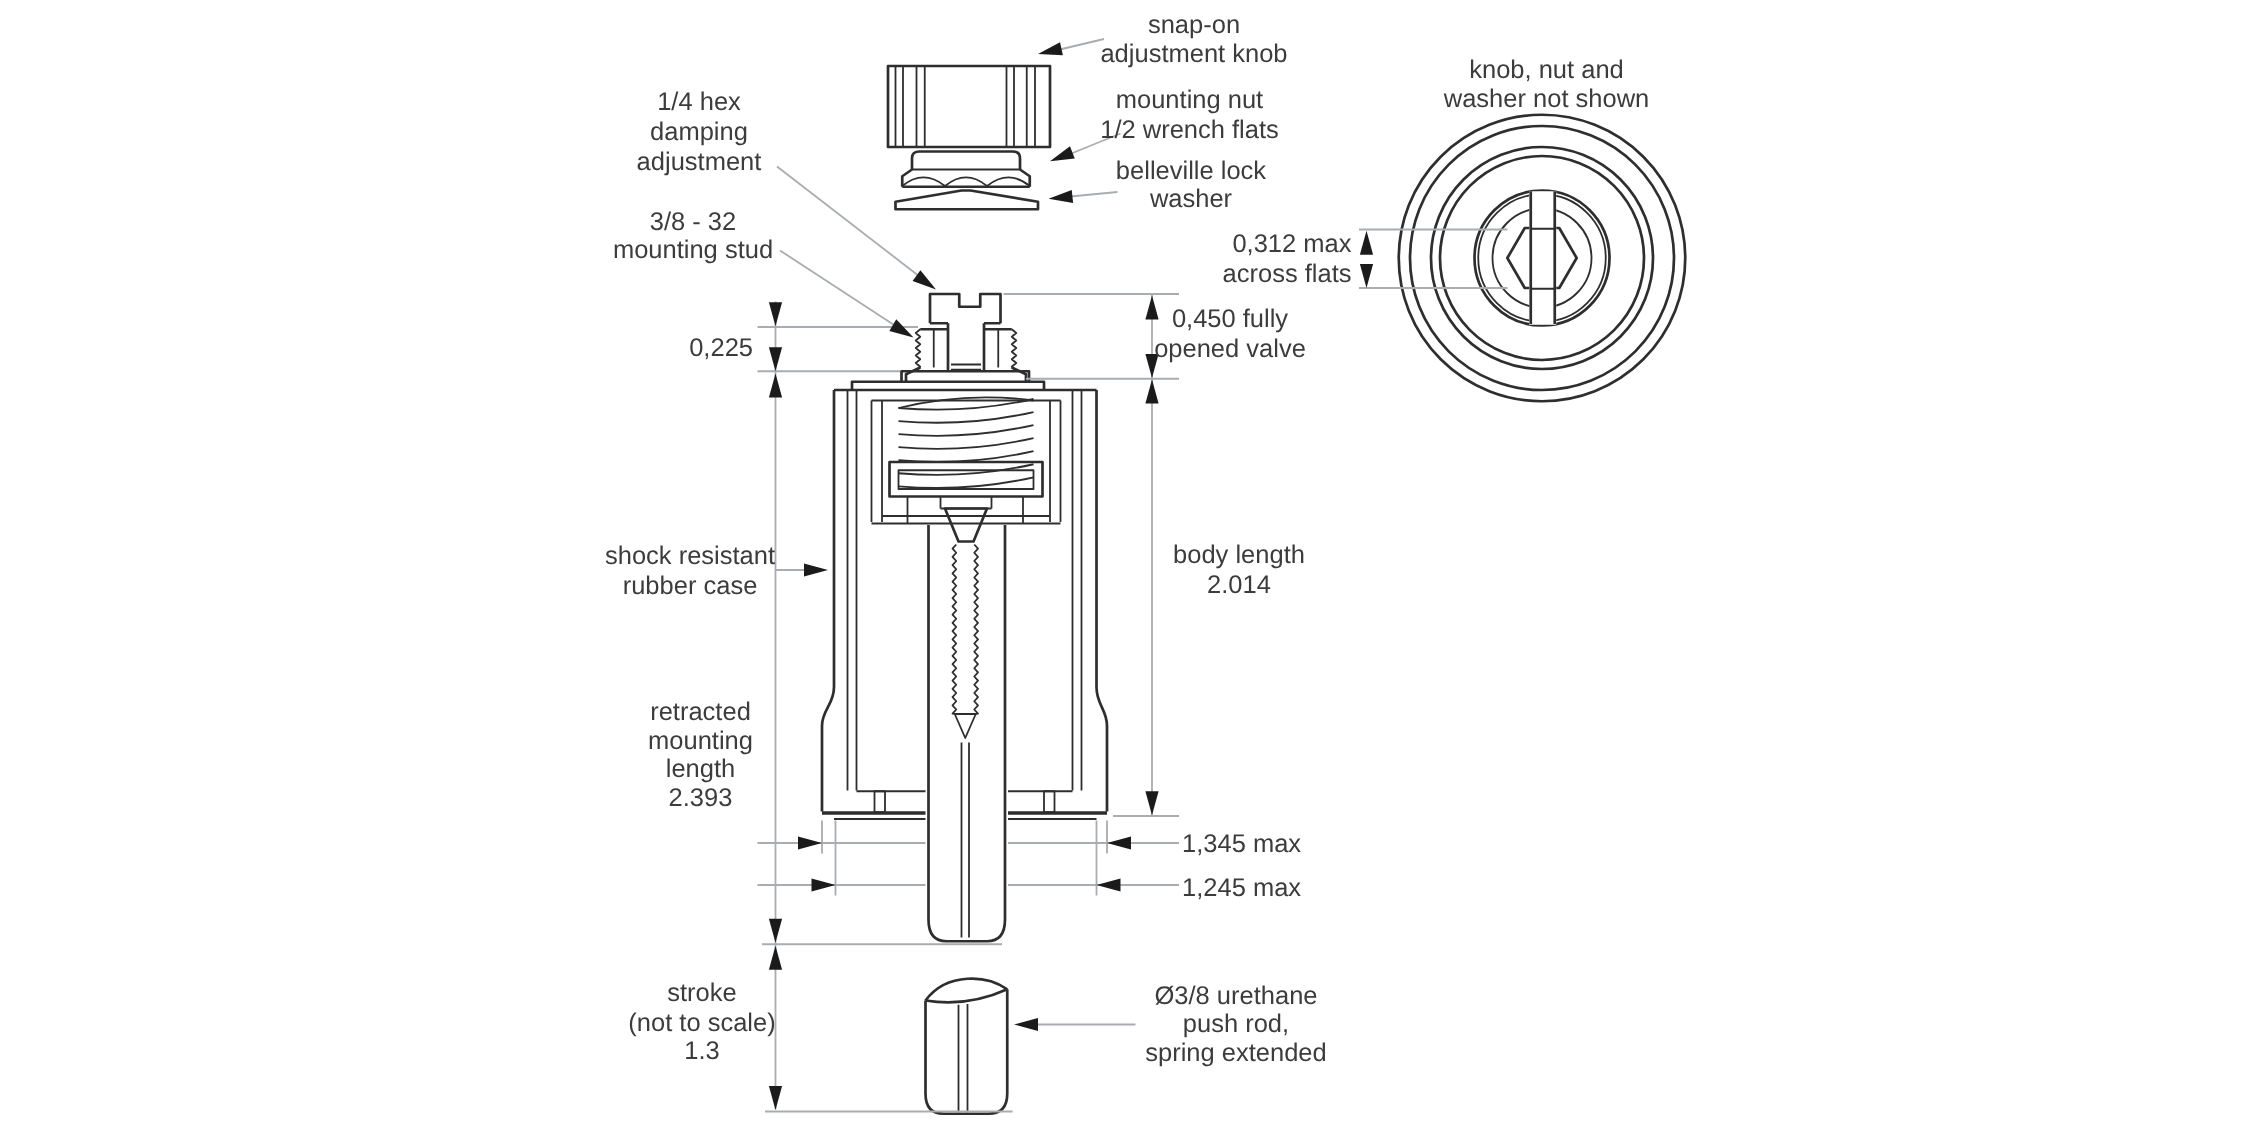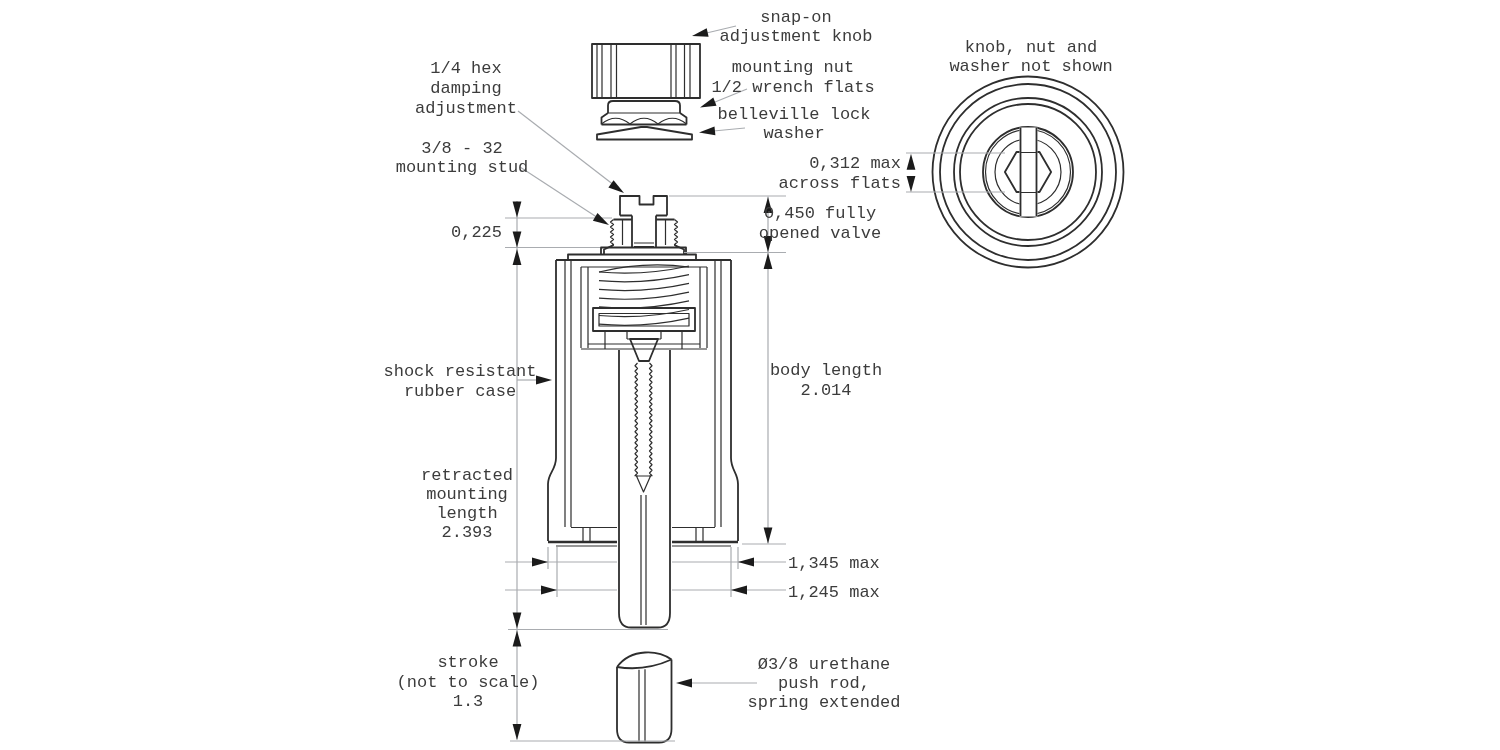--- a/index.html
+++ b/index.html
@@ -1,17 +1,17 @@
 <!DOCTYPE html>
 <html><head>
 <meta charset="utf-8">
 <style>
   html,body{margin:0;padding:0;background:#fff;}
   #stage{position:relative;width:1500px;height:750px;background:#fff;overflow:hidden;
-         font-family:Liberation Mono, monospace;}
+         font-family:Liberation Sans, sans-serif;}
   svg{position:absolute;left:0;top:0;}
   .k  {fill:none;stroke:#2e2e2e;stroke-width:1.8;stroke-linejoin:round;}
   .kt {fill:none;stroke:#2e2e2e;stroke-width:1.2;stroke-linejoin:round;}
   .kb {fill:none;stroke:#2e2e2e;stroke-width:2.4;}
   .g  {fill:none;stroke:#a9acb0;stroke-width:1.2;}
   .ar {fill:#1b1b1b;stroke:none;}
   .wf {fill:#ffffff;stroke:none;}
   text{font-size:17px;fill:#3c3c3c;}
   .mid{text-anchor:middle;} .end{text-anchor:end;} .sta{text-anchor:start;}
 </style>

